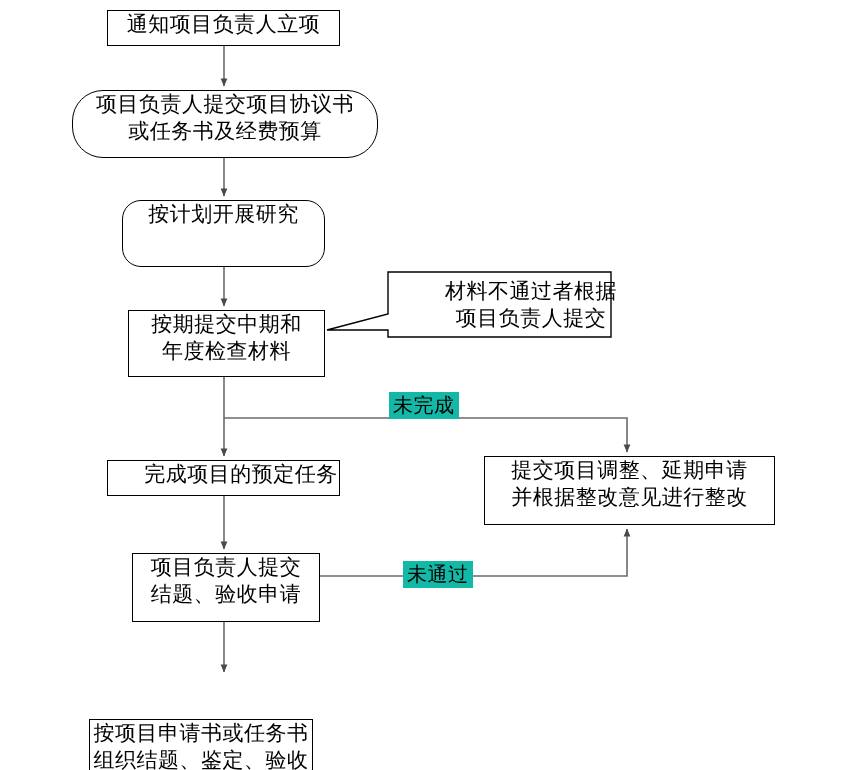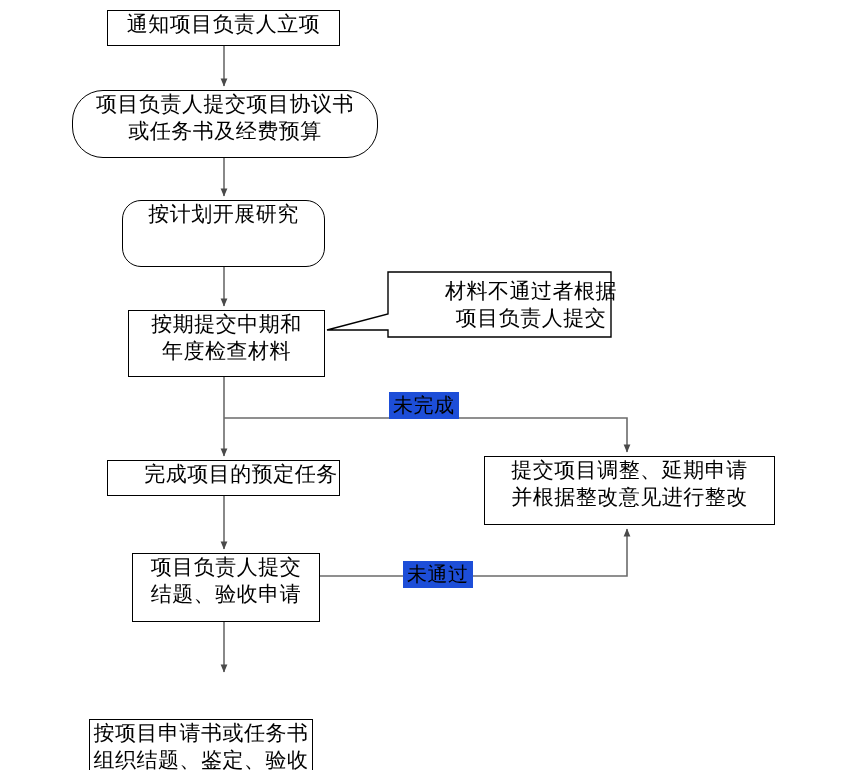--- a/index.html
+++ b/index.html
@@ -67,21 +67,21 @@
     height: 770px;
     z-index: 1;
   }
   .edge-label {
     position: absolute;
     font-size: 20px;
     letter-spacing: 0.5px;
     color: #000000;
     white-space: nowrap;
     z-index: 2;
-    background: #1d4ed8;
+    background: #14b8a6;
     padding: 0 4px;
   }
 </style>
 </head>
 <body>
 
 <div id="canvas">
 
   <svg id="wires" viewBox="0 0 845 770" width="845" height="770">
     <defs>

